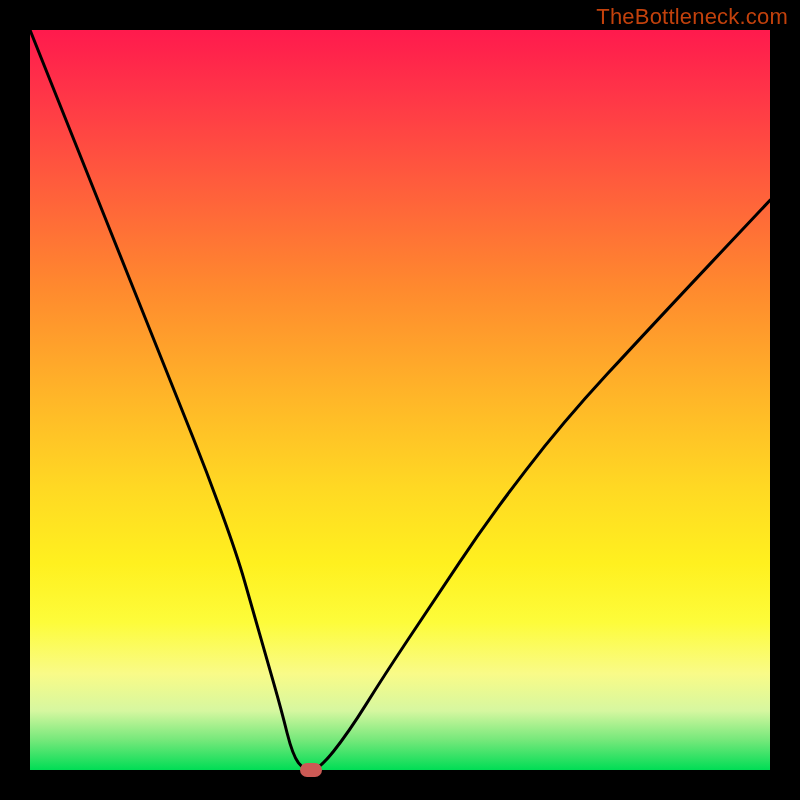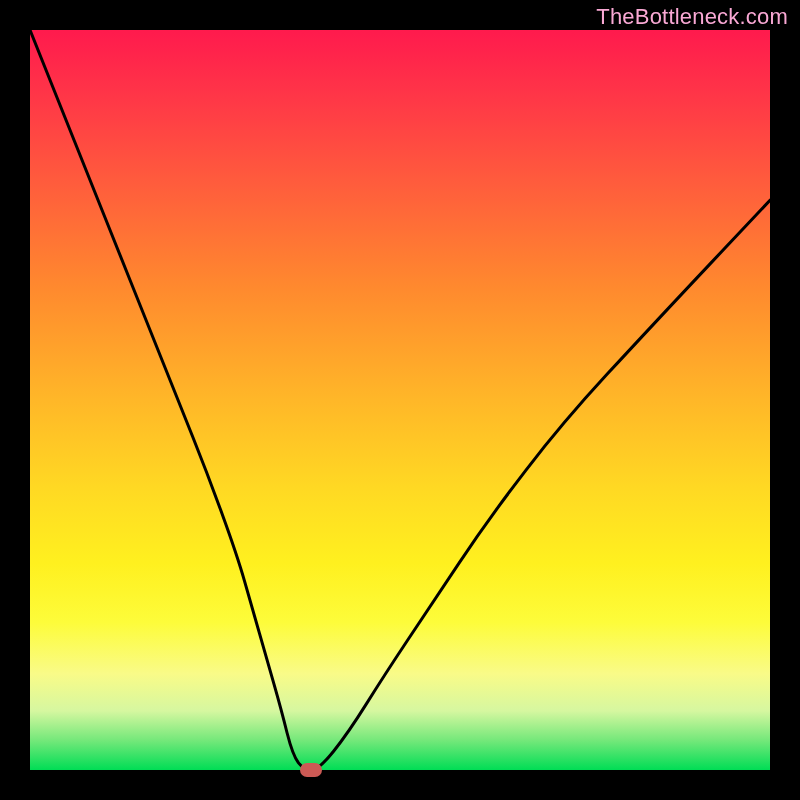--- a/index.html
+++ b/index.html
@@ -36,21 +36,21 @@
       #f9fb88 87%,
       #d6f7a0 92%,
       #74e87a 96%,
       #00dd55 100%
     );
   }
   .watermark {
     position: absolute;
     top: 4px;
     right: 12px;
-    color: #f9a8d4;
+    color: #c2410c;
     font-size: 22px;
     font-weight: 500;
     letter-spacing: 0.2px;
     user-select: none;
   }
   svg.curve {
     position: absolute;
     left: 0; top: 0;
     width: 740px; height: 740px;
   }

